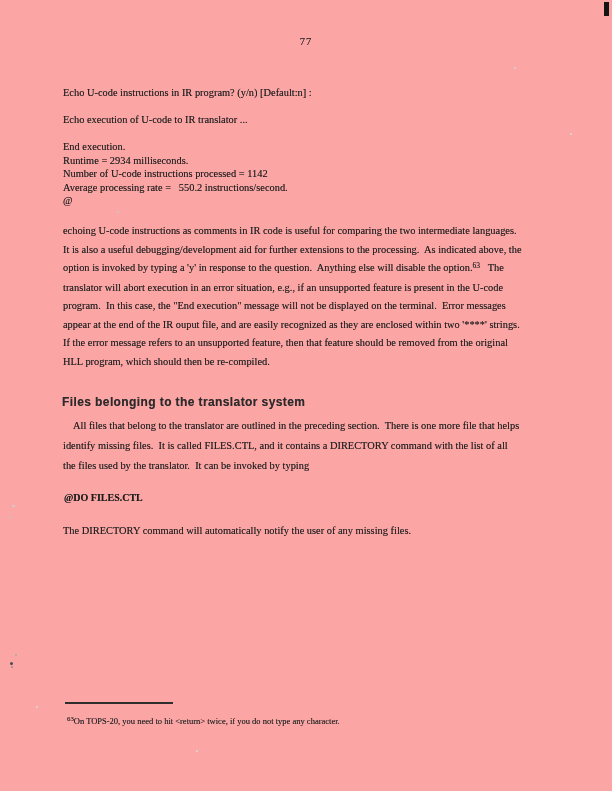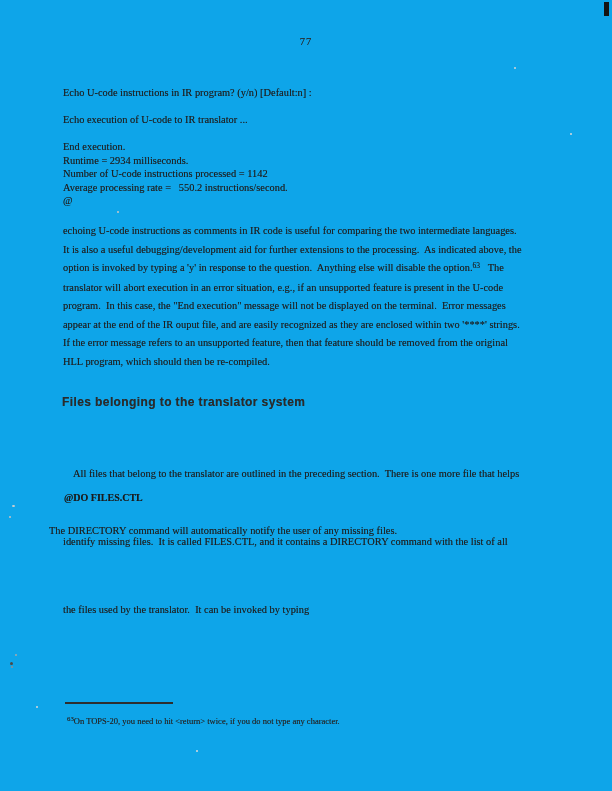--- a/index.html
+++ b/index.html
@@ -1,20 +1,20 @@
 <!DOCTYPE html>
 <html><head>
 <meta charset="utf-8">
 <style>
   html, body { margin: 0; padding: 0; background: #e8e8e8; }
   .page {
     position: relative;
     width: 612px;
     height: 791px;
-    background: #0ea5e9;
+    background: #fca5a5;
     font-family: "Liberation Serif", serif;
     color: #1f1f1f;
     overflow: hidden;
     text-shadow: 0 0 0.4px rgba(30,30,30,0.55);
   }
   .pageno {
     position: absolute;
     top: 36px;
     left: 0;
     width: 612px;
@@ -28,21 +28,21 @@
     white-space: pre;
     font-size: 10.4px;
     line-height: 13.5px;
     height: 13.5px;
   }
   .para { position: absolute; left: 63px; }
   .para .line { white-space: pre; font-size: 10.4px; }
   .p1 { top: 222px; }
   .p1 .line { line-height: 18.5px; }
   .p2 { top: 416px; }
-  .p2 .line { line-height: 20px; margin-top: 48px; }
+  .p2 .line { line-height: 20px; }
   .indent { padding-left: 10px; }
   .sup {
     font-size: 7.5px;
     position: relative;
     top: -3.5px;
   }
   .heading {
     position: absolute;
     left: 62px;
     top: 395px;
@@ -57,21 +57,21 @@
     position: absolute;
     left: 64px;
     top: 492px;
     font-size: 10px;
     font-weight: bold;
     white-space: pre;
     color: #1b1b1b;
   }
   .closing {
     position: absolute;
-    left: 49px;
+    left: 63px;
     top: 525px;
     font-size: 10.4px;
     white-space: pre;
   }
   .footnote-rule {
     position: absolute;
     left: 65px;
     top: 702px;
     width: 108px;
     height: 2px;

